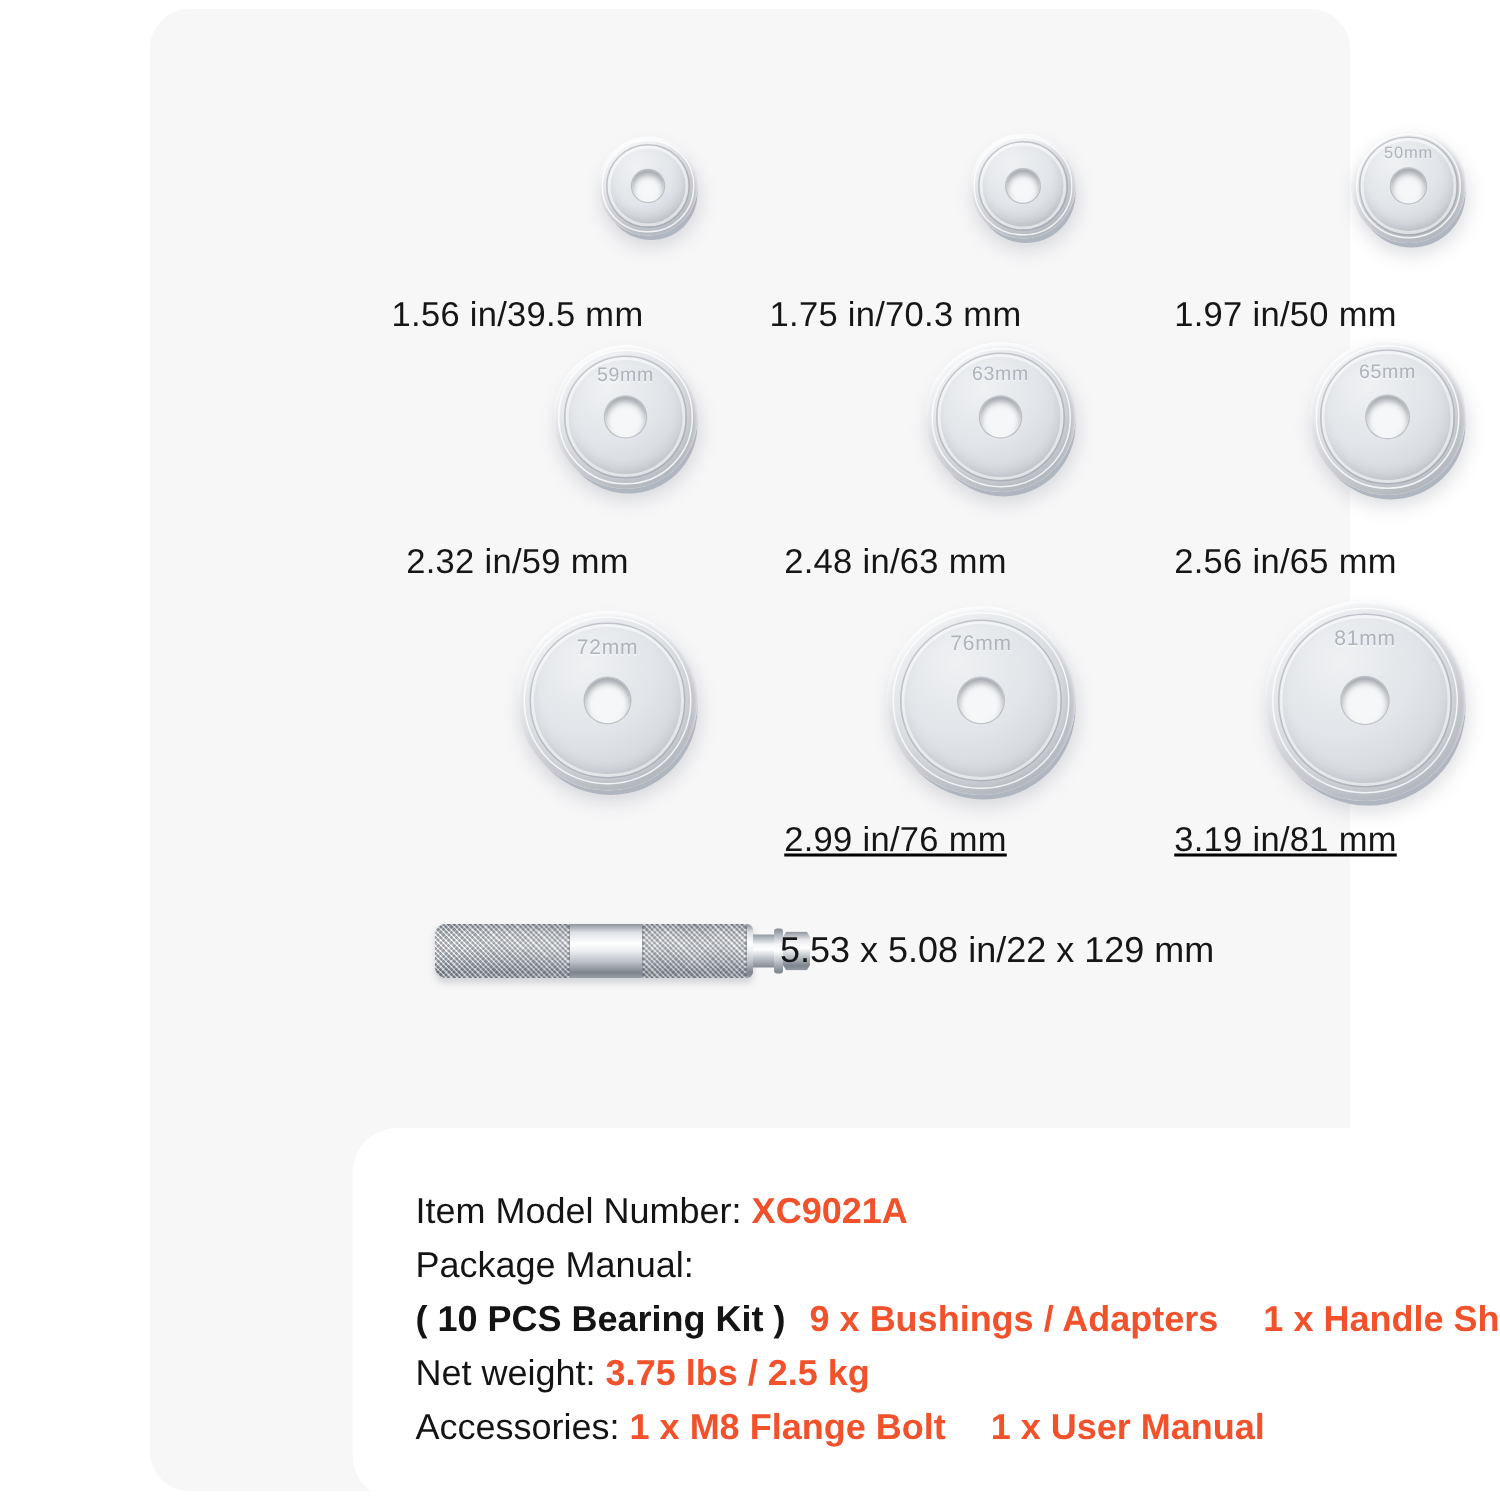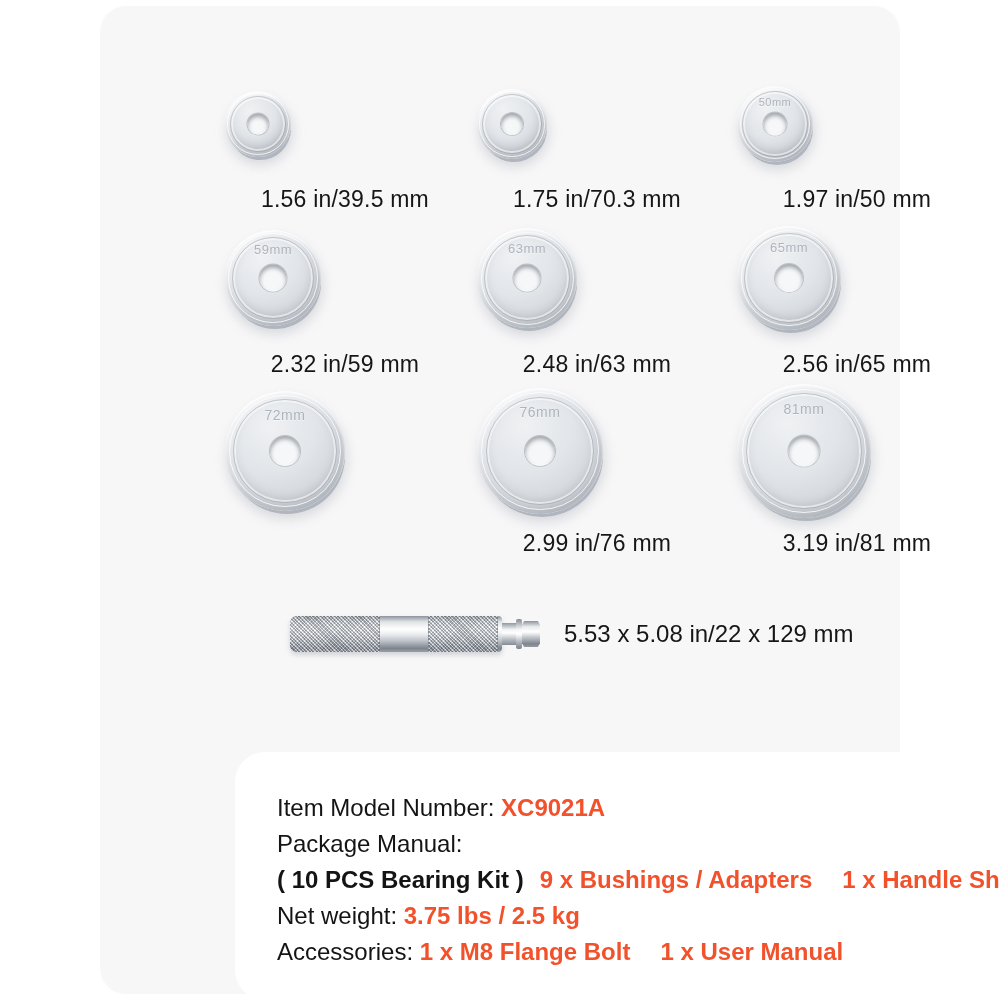--- a/index.html
+++ b/index.html
@@ -5,27 +5,27 @@
   * { margin:0; padding:0; box-sizing:border-box; }
   html,body { width:1000px; height:1000px; background:#ffffff;
               font-family:"Liberation Sans", sans-serif; }
   .stage { position:relative; width:1000px; height:1000px; background:#ffffff; overflow:hidden; }
 
   .card { position:absolute; left:100px; top:6px; width:800px; height:988px;
           background:#f7f7f8; border-radius:26px; }
 
   
   .cell { position:absolute; width:240px; display:flex; flex-direction:column; align-items:center; }
-  .disc-zone { display:flex; align-items:center; justify-content:flex-start; width:100%; }
+  .disc-zone { display:flex; align-items:center; justify-content:flex-end; width:100%; }
   .r1 .disc-zone { height:112px; }
   .r2 .disc-zone { height:134px; }
   .r3 .disc-zone { height:146px; }
   .r1 { top:62px; }
   .r2 { top:205px; }
-  .r3 { top:372px; }
+  .r3 { top:388px;text-decoration:underline; }
   .c1 { left:125px; } .c2 { left:377px; } .c3 { left:637px; }
 
   .disc { position:relative; width:var(--d); height:var(--d); border-radius:50%;
           background:
             radial-gradient(circle at 38% 30%, #eff1f3 0%, #e2e5e9 40%, #d2d6db 70%, #c0c5cb 92%, #aab0b8 100%);
           box-shadow:
             inset 0 2px 3px rgba(255,255,255,.95),
             inset -3px -6px 10px rgba(125,131,141,.38),
             inset 3px 4px 7px rgba(255,255,255,.75),
             2px 5px 0 -2px #b0b6bf,
@@ -39,21 +39,21 @@
   .hole { position:absolute; left:50%; top:50%; width:var(--h); height:var(--h);
           transform:translate(-50%,-50%); border-radius:50%; background:#f6f7f8;
           box-shadow:
             inset 0 3px 4px rgba(88,94,104,.55),
             inset 0 -1px 1px rgba(255,255,255,.9),
             0 0 0 1px rgba(150,156,165,.55),
             0 1px 1px rgba(255,255,255,.85); z-index:2; }
   .marking { position:absolute; top:13%; left:0; right:0; text-align:center;
           font-size:var(--f); letter-spacing:.5px; color:#9ba2ac; opacity:.75;
           text-shadow:0 1px 0 rgba(255,255,255,.65); z-index:1; }
-  .size-label { margin-top:6px; font-size:23px; font-weight:500; color:#161616; letter-spacing:.2px; }
+  .size-label { margin-top:16px; font-size:23px; font-weight:500; color:#161616; letter-spacing:.2px; }
   .r3 .size-label { margin-top:6px; }
 
   .s1{--d:66px; --h:21px; --f:10px;} .s2{--d:70px; --h:22px; --f:10px;} .s3{--d:76px; --h:23px; --f:11px;}
   .s4{--d:96px; --h:27px; --f:13px;} .s5{--d:100px;--h:27px; --f:13px;} .s6{--d:104px;--h:28px; --f:13px;}
   .s7{--d:120px;--h:30px; --f:14px;} .s8{--d:126px;--h:30px; --f:14px;} .s9{--d:134px;--h:31px; --f:14px;}
 
   
   .shaft-row { position:absolute; left:0; top:598px; width:1000px; height:60px; }
   .shaft { position:absolute; left:190px; top:10px; width:240px; height:40px; }
   .shaft-body { position:absolute; left:0; top:2px; width:212px; height:36px;
@@ -67,21 +67,21 @@
           border-left:1px solid rgba(120,126,135,.5); border-right:1px solid rgba(120,126,135,.5); }
   .knurl.left { left:0; width:90px; border-left:none; border-radius:7px 0 0 7px; }
   .knurl.right { left:138px; width:70px; }
   .shaft-stub { position:absolute; left:212px; top:9px; width:14px; height:22px;
           background:linear-gradient(180deg,#9099a1,#f2f4f6 30%,#ffffff 45%,#b7bcc3 75%,#858b94 100%); }
   .shaft-washer { position:absolute; left:226px; top:5px; width:6px; height:30px; border-radius:2px;
           background:linear-gradient(180deg,#868c95,#f4f5f7 35%,#ffffff 50%,#aab0b7 80%,#7c828b 100%); }
   .shaft-nut { position:absolute; left:232px; top:7px; width:18px; height:26px;
           clip-path:polygon(0 14%, 12% 0, 88% 0, 100% 14%, 100% 86%, 88% 100%, 12% 100%, 0 86%);
           background:linear-gradient(180deg,#8d939b 0%,#e9ebee 22%,#ffffff 42%,#c3c8ce 62%,#7f858e 88%,#959ba3 100%); }
-  .shaft-label { position:absolute; left:464px; top:16px; font-size:24px; font-weight:500; color:#161616; }
+  .shaft-label { position:absolute; left:420px; top:16px; font-size:24px; font-weight:500; color:#161616; }
 
   
   .panel { position:absolute; left:135px; top:746px; width:731px; height:248px;
           background:#ffffff; border-radius:30px; padding:38px 0 0 42px; }
   .line { font-size:24px; line-height:36px; color:#141414; white-space:nowrap; }
   .v { color:#F2522B; font-weight:700; }
   .b { font-weight:700; }
   .gap-sm { display:inline-block; width:16px; }
   .gap-lg { display:inline-block; width:30px; }
 </style>

